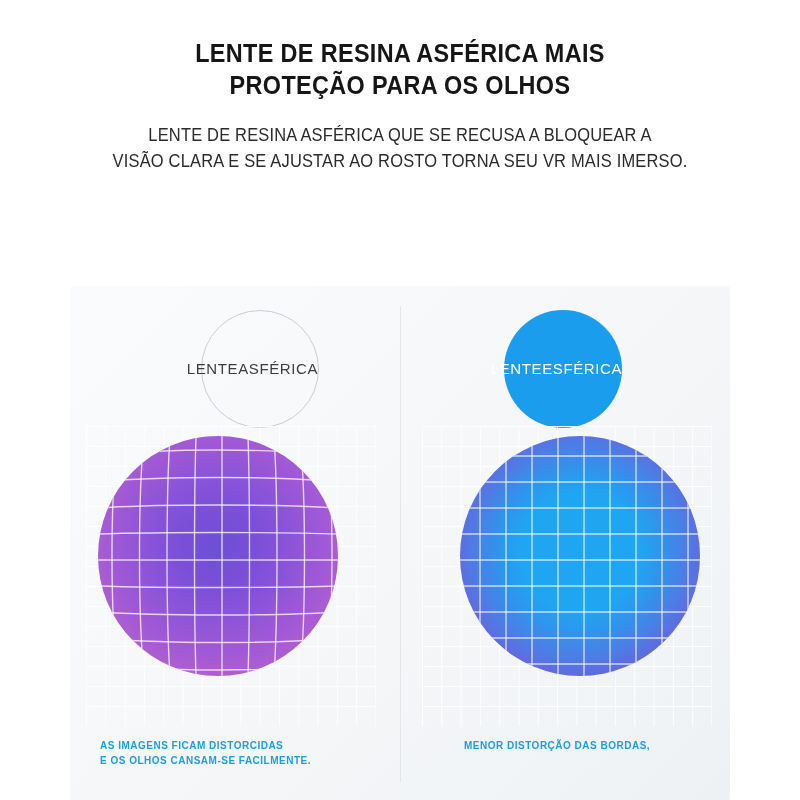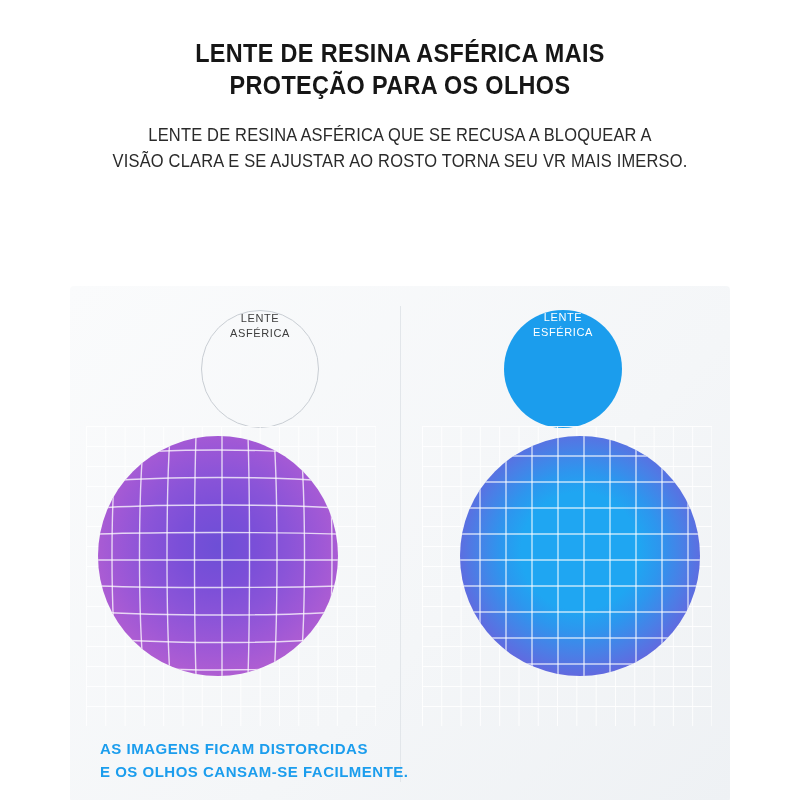--- a/index.html
+++ b/index.html
@@ -60,24 +60,24 @@
     background: #e2e6ea;
   }
 
   
   .badge {
     position: absolute;
     width: 118px;
     height: 118px;
     border-radius: 50%;
     display: flex;
-    flex-direction: column;
+    flex-direction: row;
     align-items: center;
-    justify-content: flex-start;
-    font-size: 11px;
+    justify-content: flex-end;
+    font-size: 15px;
     line-height: 1.35;
     letter-spacing: 0.6px;
     text-align: center;
   }
   .badge-spherical {
     left: 131px;
     top: 24px;
     border: 1.5px solid #c9ced4;
     background: transparent;
     color: #3d3d3d;
@@ -147,21 +147,21 @@
     position: absolute;
     inset: 0;
     border-radius: 50%;
     overflow: hidden;
   }
 
   
   .caption {
     position: absolute;
     color: #1b9ded;
-    font-size: 15px;
+    font-size: 10px;
     font-weight: bold;
     letter-spacing: 0.5px;
     line-height: 1.5;
   }
   .caption-left  { left: 30px;  top: 452px; }
   .caption-right { left: 394px; top: 452px; }
   .caption .l2 { display: block; }
 </style>
 </head>
 <body>
@@ -251,15 +251,19 @@
           </svg>
         </div>
       </div>
     </div>
 
     <div class="caption caption-left">
       <span>AS IMAGENS FICAM DISTORCIDAS</span>
       <span class="l2">E OS OLHOS CANSAM-SE FACILMENTE.</span>
     </div>
 
+    <div class="caption caption-right">
+      <span>MENOR DISTORÇÃO DAS BORDAS,</span>
+      <span class="l2"></span>
+    </div>
 
   </div>
 </div>
 
 </body></html>

